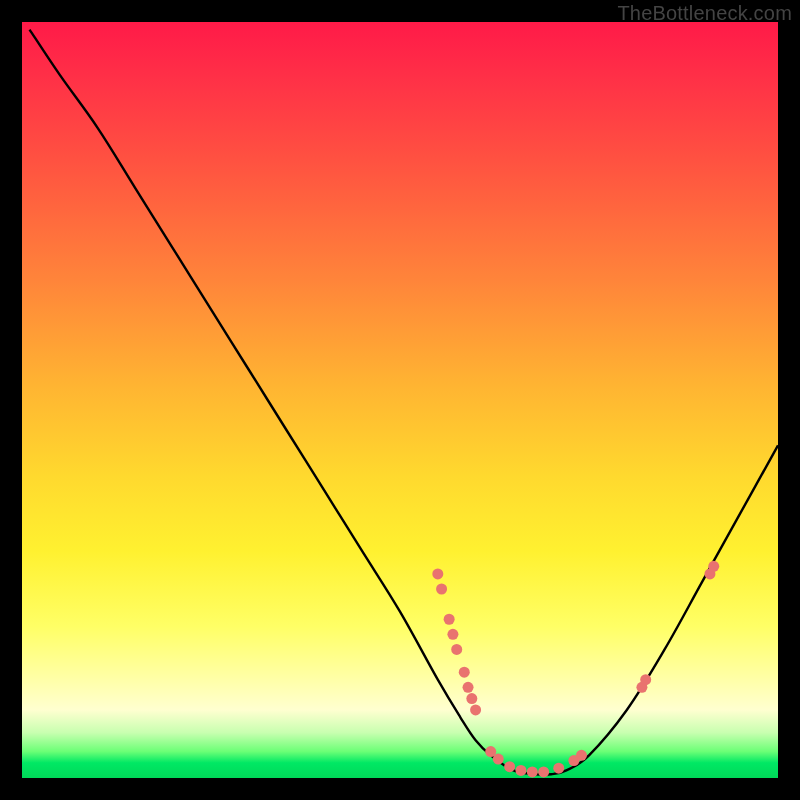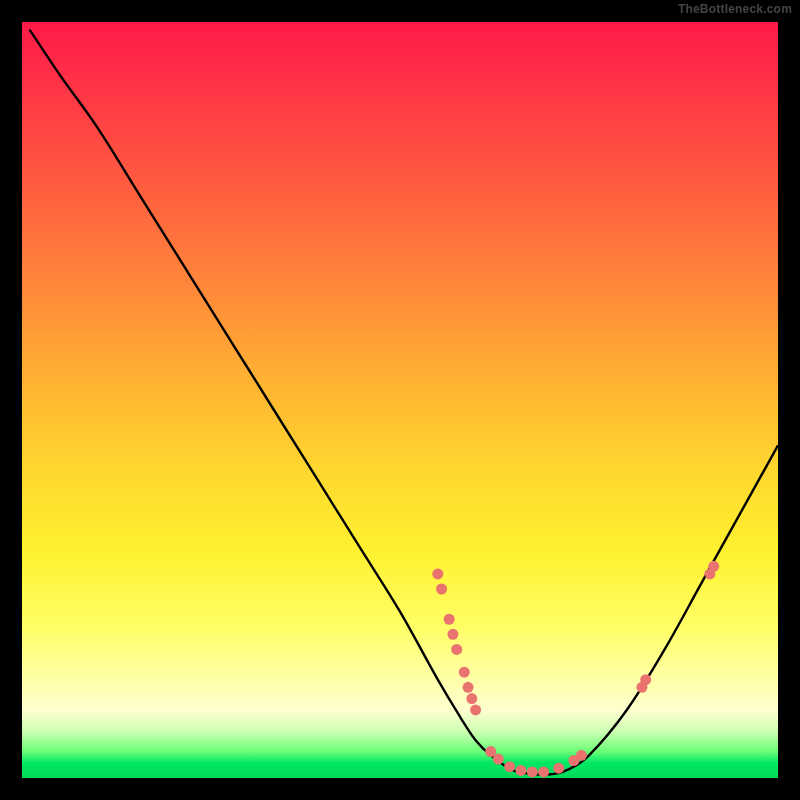--- a/index.html
+++ b/index.html
@@ -42,22 +42,22 @@
       #6bff76 96.5%,
       #00e864 98%,
       #00d858 100%
     );
   }
   .watermark {
     position: absolute;
     top: 2px;
     right: 8px;
     color: #444;
-    font-size: 12px;
-    font-weight: 700;
+    font-size: 20px;
+    font-weight: 400;
     letter-spacing: 0.2px;
     user-select: none;
   }
   svg.curve {
     position: absolute;
     left: 0;
     top: 0;
     width: 756px;
     height: 756px;
     overflow: visible;

